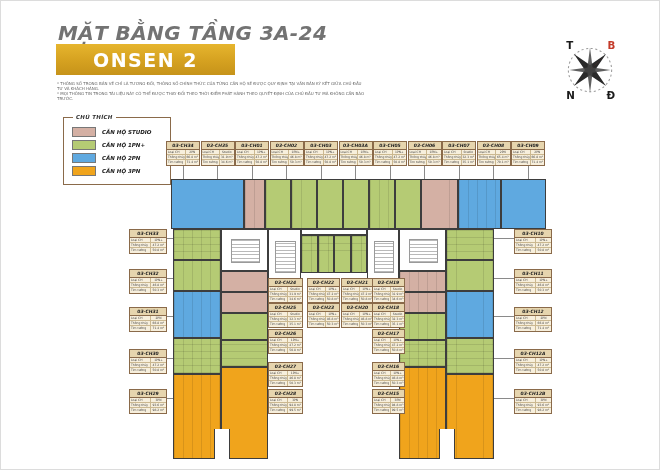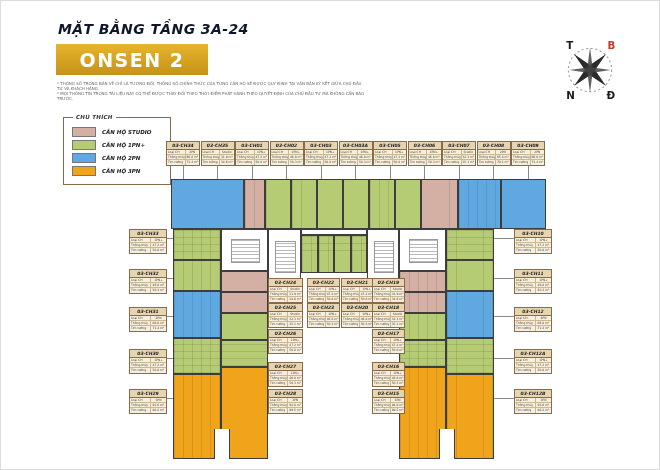--- a/index.html
+++ b/index.html
@@ -1,21 +1,21 @@
 <!DOCTYPE html>
 <html><head>
 <meta charset="utf-8">
 <style>
   html,body{margin:0;padding:0;background:#f2f2f2;}
   .stage{position:relative;width:660px;height:470px;background:#ffffff;border:1px solid #dcdcdc;
          box-sizing:border-box;overflow:hidden;font-family:"DejaVu Sans",sans-serif;}
   
-  .floor-title{position:absolute;left:57px;top:20px;font-size:14px;font-weight:bold;font-style:italic;
-               color:#0f172a;letter-spacing:.4px;white-space:nowrap;}
-  .banner{position:absolute;left:55px;top:43px;width:152px;height:31px;
+  .floor-title{position:absolute;left:57px;top:20px;font-size:20px;font-weight:bold;font-style:italic;
+               color:#737373;letter-spacing:.4px;white-space:nowrap;}
+  .banner{position:absolute;left:55px;top:43px;width:179px;height:31px;
           background:linear-gradient(180deg,#e6b52e 0%,#d5a120 55%,#c6931a 100%);
           display:flex;align-items:center;justify-content:center;}
   .banner span{color:#fff;font-size:19px;font-weight:bold;letter-spacing:1.5px;}
   .disclaimer{position:absolute;left:56px;top:80px;width:310px;font-size:4px;line-height:5px;color:#666;}
   
   .legend{position:absolute;left:62px;top:116px;width:108px;border:1px solid #8a6a4a;background:#fff;
           padding:6px 8px 5px;box-sizing:border-box;}
   .legend-title{position:absolute;top:-4px;left:9px;background:#fff;font-size:5.5px;font-weight:bold;
                 font-style:italic;padding:0 3px;color:#333;letter-spacing:.3px;}
   .legend-row{display:flex;align-items:center;gap:6px;margin:3px 0;}

